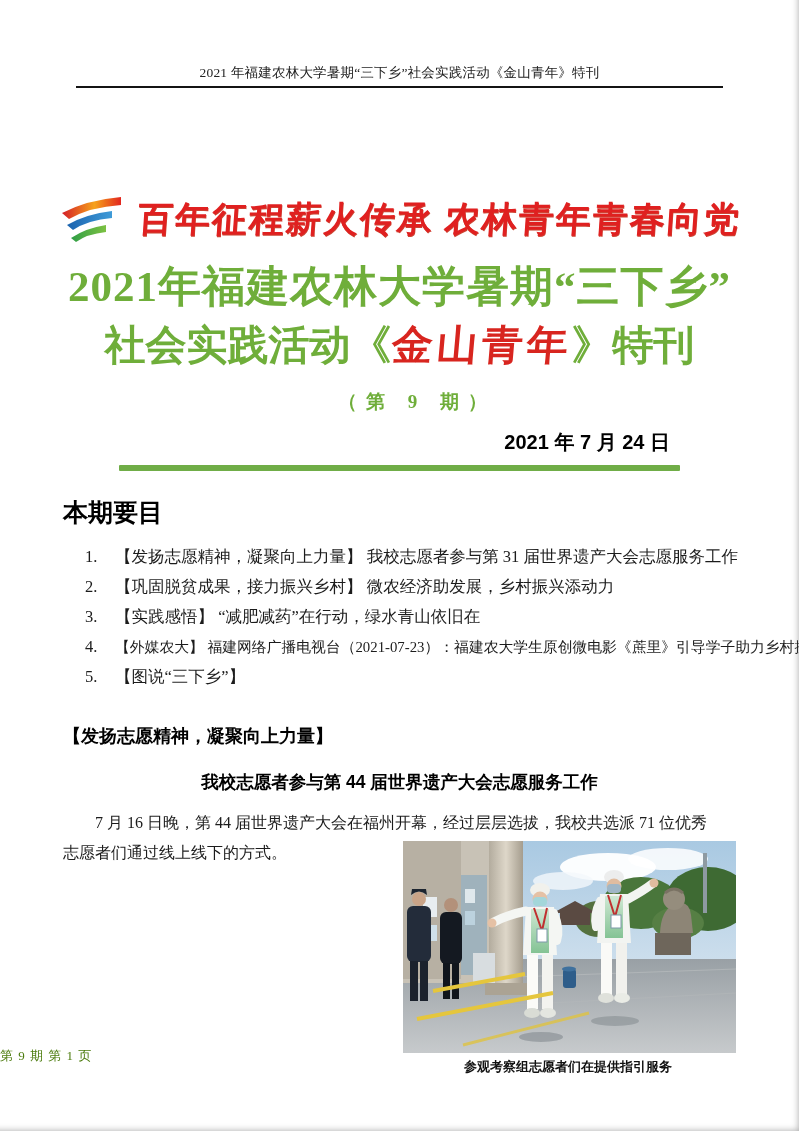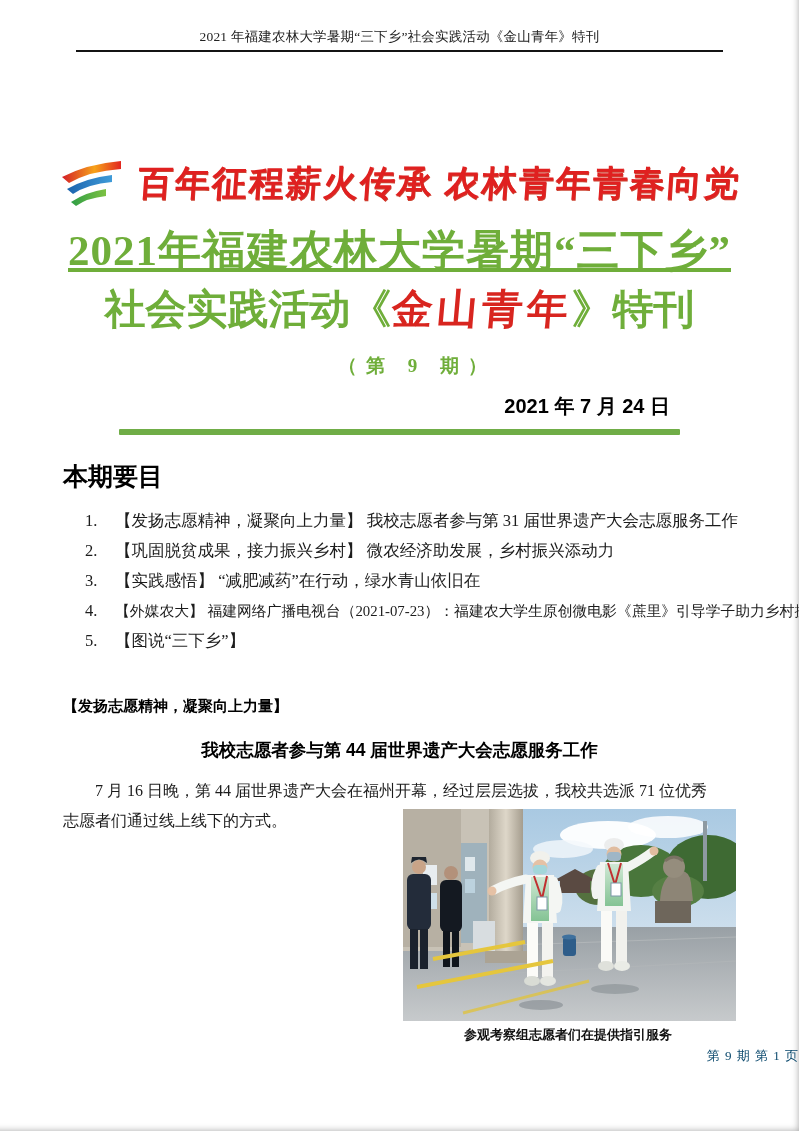--- a/index.html
+++ b/index.html
@@ -4,57 +4,57 @@
 <style>
   * { margin:0; padding:0; box-sizing:border-box; }
   html,body { background:#e9e9e9; }
   .page {
     width:799px; height:1131px; background:#fff; position:relative;
     font-family:"Liberation Serif", serif; color:#1c1c1c;
     box-shadow: inset -5px -5px 7px -5px rgba(0,0,0,0.35);
     overflow:hidden;
   }
   
-  .doc-header { margin:0 76px; padding-top:28px; }
+  .doc-header { margin:0 76px; padding-top:64px; }
   .doc-header .header-text { text-align:center; font-size:13.5px; color:#222; letter-spacing:0.2px; }
   .doc-header .header-rule { border-bottom:2px solid #141414; margin-top:4px; }
   
   .masthead { text-align:center; margin-top:104px; }
   .motto-row { display:flex; align-items:center; justify-content:center; gap:14px; }
   .logo { width:66px; height:54px; flex:0 0 auto; }
   .motto { color:#e02020; font-size:35px; font-weight:bold; letter-spacing:2px;
            transform:skewX(-4deg); text-shadow:0.5px 0.5px 0 #c43; white-space:nowrap; }
-  .green-title-1 { margin-top:12px; font-size:43px; font-weight:bold; color:#6fae3a; letter-spacing:1px; white-space:nowrap;text-decoration:underline; }
+  .green-title-1 { margin-top:12px; font-size:43px; font-weight:bold; color:#6fae3a; letter-spacing:1px; white-space:nowrap; }
   .green-title-2 { margin-top:2px; font-size:41px; font-weight:bold; color:#6fae3a; white-space:nowrap; }
   .journal-name { color:#d8251f; letter-spacing:4px; transform:skewX(-5deg); display:inline-block; }
   .issue-line { margin-top:16px; color:#6fae3a; font-size:19px; letter-spacing:9px; font-weight:bold;padding-left:35px; }
   .date-line { margin:14px 129px 0 0; text-align:right; font-family:Liberation Sans, sans-serif;
                font-weight:bold; font-size:20px; color:#000; }
   .green-rule { height:6px; background:#70ad47; margin:9px 119px 0 119px; border-radius:1px; }
   
   .content { margin:0 63px; }
   .toc-heading { margin-top:25px; font-family:"Liberation Sans", sans-serif; font-weight:bold; font-size:25px; color:#000; }
   .toc-list { margin-top:13px; list-style:none; }
   .toc-item { display:flex; font-size:16.5px; line-height:30px; color:#1c1c1c; }
   .toc-num { width:30px; margin-left:22px; flex:0 0 auto; }
   .toc-text { flex:1; white-space:nowrap; }
   .toc-item.compact .toc-text { font-size:14.8px; }
-  .section-heading { margin-top:41px; font-family:"Liberation Sans", sans-serif; font-weight:bold; font-size:15px; color:#000; }
+  .section-heading { margin-top:32px; font-family:"Liberation Sans", sans-serif; font-weight:bold; font-size:18px; color:#000; }
   .article-title { margin-top:22px; text-align:center; font-family:Liberation Sans, sans-serif;
                    font-weight:bold; font-size:17.5px; color:#000; }
   .article-body { margin-top:14px; font-size:16px; line-height:30px; text-align:justify; }
   .article-body::after { content:""; display:block; clear:both; }
   .para { text-indent:2em; }
   .photo-figure { float:right; width:336px; margin:3px 0 6px 12px; }
   .photo-figure svg.photo { display:block; width:333px; height:212px; margin-left:3px; background:#cfd8de; }
   .photo-caption { margin-top:6px; text-align:center; font-family:"Liberation Sans", sans-serif;
                    font-weight:bold; font-size:13px; color:#111; line-height:1.3; }
   
-  .page-footer { position:absolute; left:0; right:0; bottom:66px; text-align:right;
-                 font-size:13px; color:#0c4a6e; letter-spacing:1px; }
+  .page-footer { position:absolute; left:0; right:0; bottom:66px; text-align:left;
+                 font-size:13px; color:#4d7c0f; letter-spacing:1px; }
 </style>
 </head>
 <body>
 
 <div class="page">
 
   <div class="doc-header">
     <div class="header-text">2021 年福建农林大学暑期“三下乡”社会实践活动《金山青年》特刊</div>
     <div class="header-rule"></div>
   </div>

